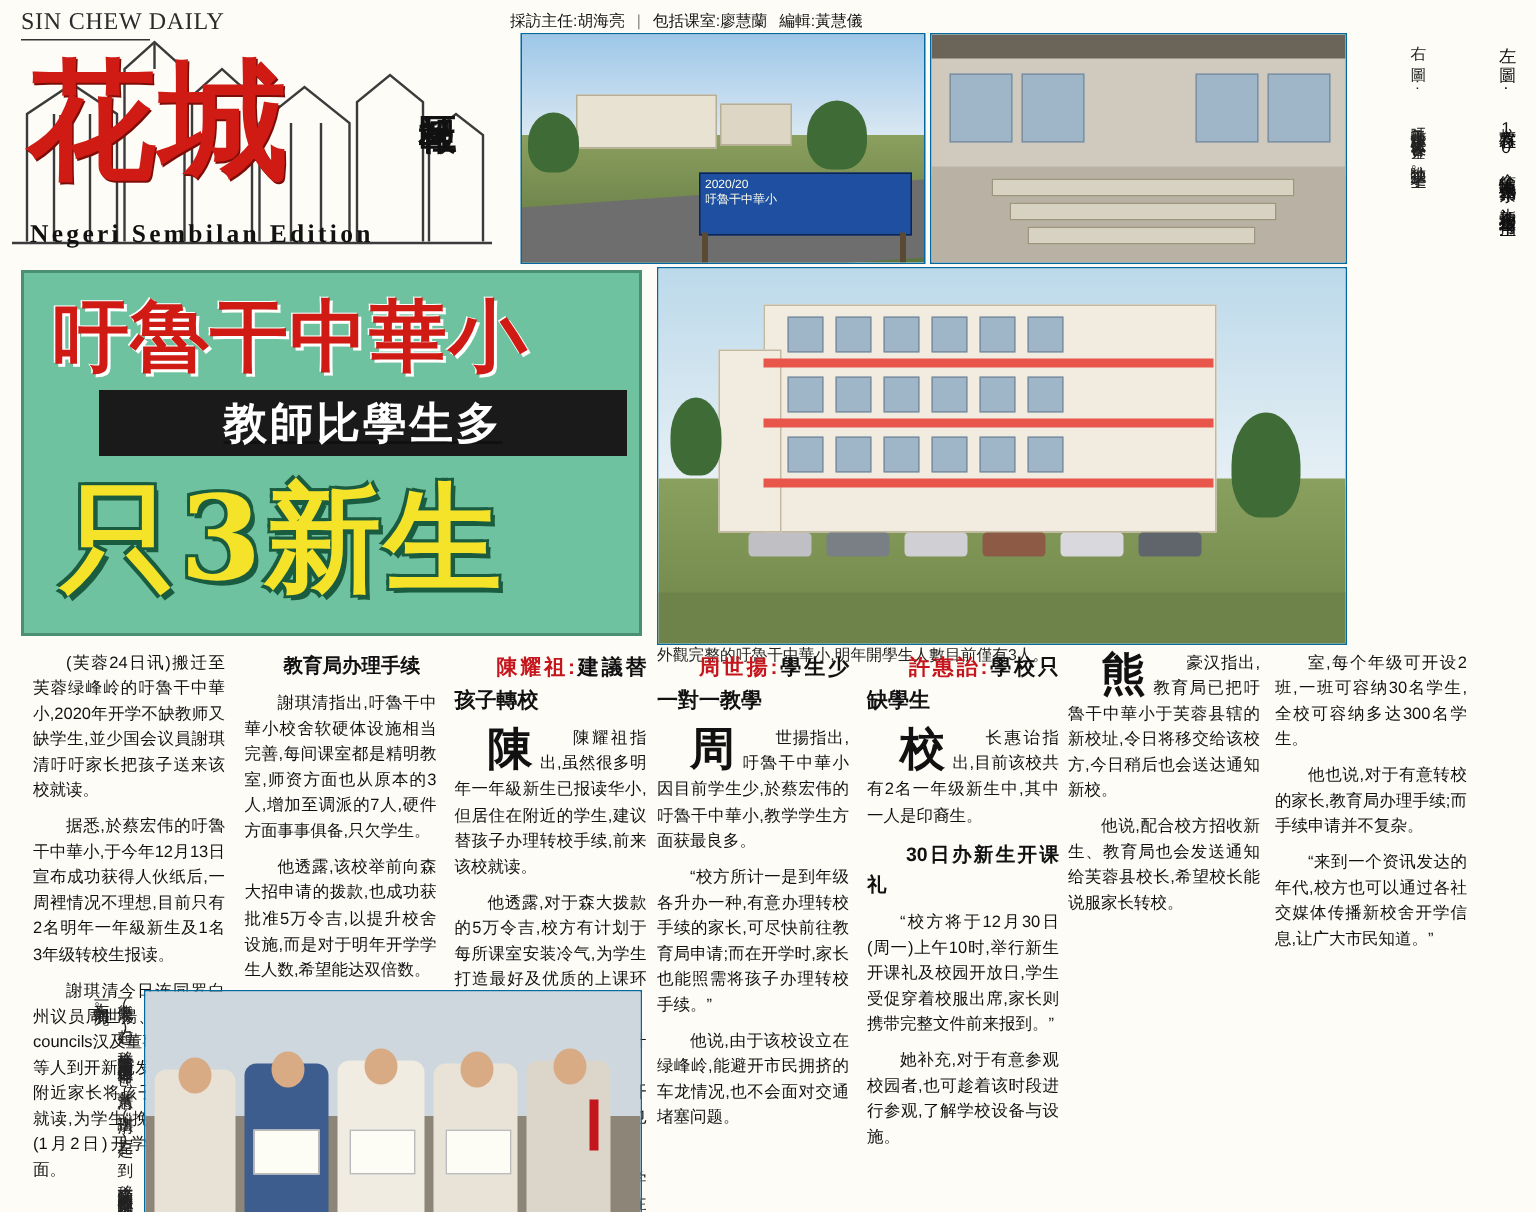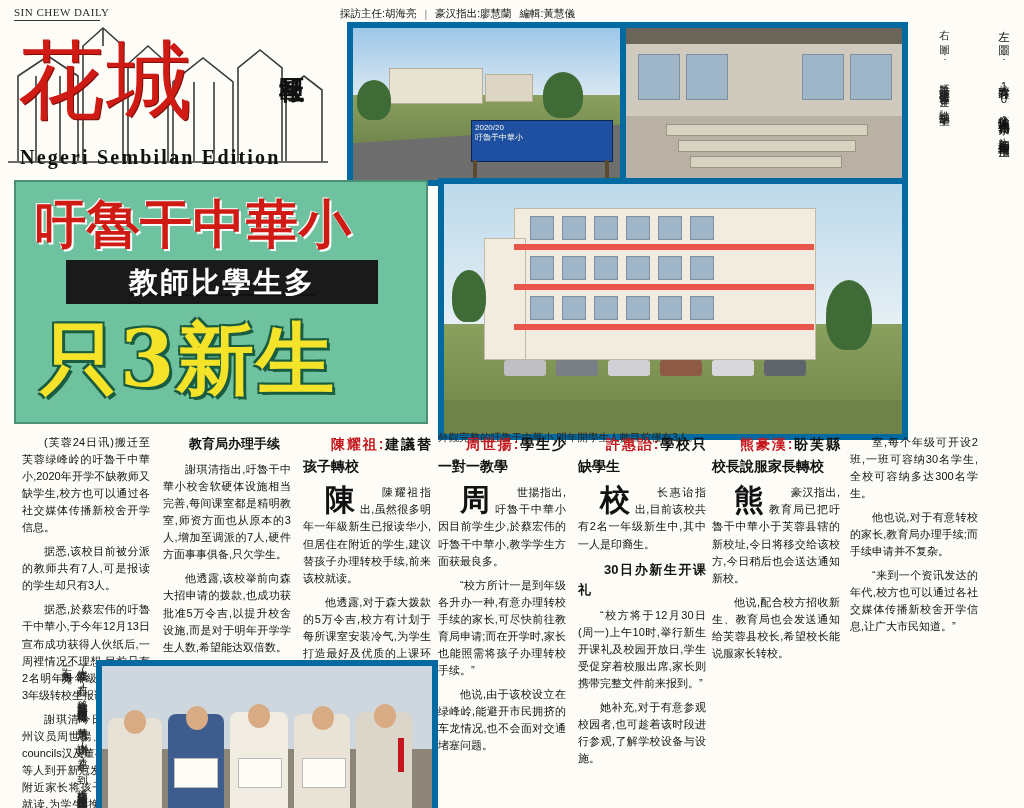--- a/index.html
+++ b/index.html
@@ -8,54 +8,54 @@
     background:#fdfcf7;
     font-family:"Liberation Sans", sans-serif;
     color:#111;
     position:relative;
     overflow:hidden;
   }
   .page{position:relative;width:1024px;height:808px;}
 
   
   .masthead{position:absolute;left:0;top:0;width:340px;height:175px;}
-  .sincew{position:absolute;left:14px;top:6px;font-family:"Liberation Serif",serif;font-size:11px;letter-spacing:.5px;color:#2b2b2b;}
+  .sincew{position:absolute;left:14px;top:6px;font-family:"Liberation Serif",serif;font-size:16px;letter-spacing:.5px;color:#2b2b2b;}
   .sincew .rule{width:86px;height:1px;background:#333;margin-top:2px;}
   .skyline{position:absolute;left:8px;top:16px;width:320px;height:150px;}
   .skyline svg{display:block;}
-  .huacheng{position:absolute;left:18px;top:40px;font-family:"DejaVu Serif",serif;font-weight:normal;color:#d01a14;font-size:86px;letter-spacing:2px;line-height:.95;text-shadow:1px 1px 0 #7d0d09;}
+  .huacheng{position:absolute;left:18px;top:40px;font-family:"DejaVu Serif",serif;font-weight:bold;color:#d01a14;font-size:86px;letter-spacing:2px;line-height:.95;text-shadow:1px 1px 0 #7d0d09;}
   .shequbao{position:absolute;left:278px;top:56px;font-family:"DejaVu Serif",serif;color:#111;font-size:25px;line-height:1.05;font-weight:bold;}
-  .nsedition{position:absolute;left:20px;top:146px;font-family:"Liberation Serif",serif;font-size:20px;letter-spacing:2.2px;font-weight:bold;color:#111;}
+  .nsedition{position:absolute;left:20px;top:146px;font-family:"Liberation Serif",serif;font-size:17px;letter-spacing:2.2px;font-weight:bold;color:#111;}
 
   
   .creditbar{position:absolute;left:340px;top:6px;width:280px;height:16px;font-size:10.5px;color:#111;display:flex;gap:8px;align-items:center;}
   .creditbar .sep{color:#888;}
 
   
-  .ph{position:absolute;overflow:hidden;border:6px solid #0369a1;}
+  .ph{position:absolute;overflow:hidden;border:1px solid #0369a1;}
   .ph .inner{width:100%;height:100%;}
   #photo-road{left:347px;top:22px;width:268px;height:152px;}
   #photo-hall{left:620px;top:22px;width:276px;height:152px;}
   #photo-school{left:438px;top:178px;width:458px;height:250px;}
   #photo-group{left:96px;top:660px;width:330px;height:148px;}
 
   .cap{position:absolute;font-size:10.5px;color:#222;line-height:1.35;}
   #caption-school{left:438px;top:430px;width:440px;}
 
   
   #right-note{position:absolute;left:902px;top:22px;width:110px;font-size:11.5px;line-height:1.5;color:#111;
     writing-mode:vertical-rl;text-orientation:upright;height:150px;}
 
   .vtext{writing-mode:vertical-rl;text-orientation:upright;letter-spacing:1px;}
 
   
   .headblock{position:absolute;left:14px;top:180px;width:410px;height:240px;background:#6fc2a0;border:2px solid #4b8f74;}
   .hb-line1{position:absolute;left:18px;top:8px;font-family:"DejaVu Serif",serif;font-weight:bold;font-size:52px;color:#d01a14;letter-spacing:1px;
     text-shadow:2px 2px 0 #fff, -1px -1px 0 #fff;}
-  .hb-bar{position:absolute;left:50px;top:78px;width:312px;height:44px;background:#1a1a1a;text-decoration:underline;}
+  .hb-bar{position:absolute;left:50px;top:78px;width:352px;height:44px;background:#1a1a1a;text-decoration:underline;}
   .hb-bar span{display:block;text-align:center;color:#fff;font-family:"DejaVu Serif",serif;font-weight:bold;font-size:29px;line-height:44px;letter-spacing:2px;}
   .hb-line3{position:absolute;left:24px;top:126px;font-family:"DejaVu Serif",serif;font-weight:bold;font-size:78px;color:#f5e32a;letter-spacing:2px;
     text-shadow:3px 3px 0 #1a5c3f, -2px -2px 0 #1a5c3f, 2px -2px 0 #1a5c3f, -2px 2px 0 #1a5c3f;}
 
   
   .col{position:absolute;font-size:11px;line-height:1.55;color:#111;text-align:justify;}
   .col p{margin:0 0 7px 0;text-indent:2em;}
   .subhead{font-weight:bold;font-size:13px;color:#111;margin:0 0 6px 0;text-indent:0;}
   .redhead{font-weight:bold;font-size:14px;margin:0 0 6px 0;text-indent:0;}
   .redhead .nm{color:#c4161c;}
@@ -117,21 +117,21 @@
       </svg>
     </div>
     <div class="huacheng">花城</div>
     <div class="shequbao vtext">社區報</div>
     <div class="nsedition">Negeri Sembilan Edition</div>
   </div>
 
   <div class="creditbar">
     <span>採訪主任:胡海亮</span>
     <span class="sep">|</span>
-    <span>豪汉指出:廖慧蘭</span>
+    <span>包括课室:廖慧蘭</span>
     <span>編輯:黃慧儀</span>
   </div>
 
   <div class="ph" id="photo-road">
     <div class="inner" style="position:relative;background:#cfd8cf;">
       <div class="sky"></div>
       <div class="ground"></div>
       <div class="road" style="bottom:-6px;"></div>
       <div class="bldg" style="left:36px;top:40px;width:92px;height:34px;"></div>
       <div class="bldg" style="left:132px;top:46px;width:46px;height:26px;background:#ddd6c4;"></div>
@@ -205,22 +205,21 @@
 
   <div class="headblock">
     <div class="hb-line1">吁魯干中華小</div>
     <div class="hb-bar">
       <span>教師比學生多</span>
     </div>
     <div class="hb-line3">只3新生</div>
   </div>
 
   <div class="col" id="col1">
-    <p>(芙蓉24日讯)搬迁至芙蓉绿峰岭的吁魯干中華小,2020年开学不缺教师又缺学生,校方也可以通过各社交媒体传播新校舍开学信息。</p>
-    <p>据悉,该校目前被分派的教师共有7人,可是报读的学生却只有3人。</p>
+    <p>(芙蓉24日讯)搬迁至芙蓉绿峰岭的吁魯干中華小,2020年开学不缺教师又缺学生,並少国会议員謝琪清吁吁家长把孩子送来该校就读。</p>
     <p>据悉,於蔡宏伟的吁魯干中華小,于今年12月13日宣布成功获得人伙纸后,一周裡情况不理想,目前只有2名明年一年級新生及1名3年级转校生报读。</p>
     <p>謝琪清今日连同罗白州议员周世揚、芙蓉县督councils汉及董事长陈耀祖等人到开新冠发布会,吁吁附近家长将孩子送入該校就读,为学生“挽救”下周四(1月2日)开学前准周局面。</p>
   </div>
 
   <div class="col" id="col2">
     <p class="subhead">教育局办理手续</p>
     <p>謝琪清指出,吁魯干中華小校舍软硬体设施相当完善,每间课室都是精明教室,师资方面也从原本的3人,增加至调派的7人,硬件方面事事俱备,只欠学生。</p>
     <p>他透露,该校举前向森大招申请的拨款,也成功获批准5万令吉,以提升校舍设施,而是对于明年开学学生人数,希望能达双倍数。</p>
     <p>“綠峰岭之前没有华小,当地居民都将孩子送往城市学校或附近的学校就读;然而,明年该区有华小了,家长们可考虑办理转校手续,将孩子送往近便日後办理孩子的华小就读。”</p>
   </div>
@@ -249,23 +248,20 @@
     <p class="redhead">
       <span class="nm">許惠詒:</span><span class="tx">學校只缺學生</span>
     </p>
     <p><span class="dropcap">校</span><span>长惠诒指出,目前该校共有2名一年级新生中,其中一人是印裔生。</span></p>
     <p class="subhead">30日办新生开课礼</p>
     <p>“校方将于12月30日(周一)上午10时,举行新生开课礼及校园开放日,学生受促穿着校服出席,家长则携带完整文件前来报到。”</p>
     <p>她补充,对于有意参观校园者,也可趁着该时段进行参观,了解学校设备与设施。</p>
   </div>
 
   <div class="col" id="col6">
-    <p class="redhead">
-      <span class="nm">熊豪漢:</span><span class="tx">盼芙縣校長說服家長轉校</span>
-    </p>
     <p><span class="dropcap">熊</span><span>豪汉指出,教育局已把吁魯干中華小于芙蓉县辖的新校址,令日将移交给该校方,今日稍后也会送达通知新校。</span></p>
     <p>他说,配合校方招收新生、教育局也会发送通知给芙蓉县校长,希望校长能说服家长转校。</p>
   </div>
 
   <div class="col" id="col7">
     <p>室,每个年级可开设2班,一班可容纳30名学生,全校可容纳多达300名学生。</p>
     <p>他也说,对于有意转校的家长,教育局办理手续;而手续申请并不复杂。</p>
     <p>“来到一个资讯发达的年代,校方也可以通过各社交媒体传播新校舍开学信息,让广大市民知道。”</p>
   </div>
 

